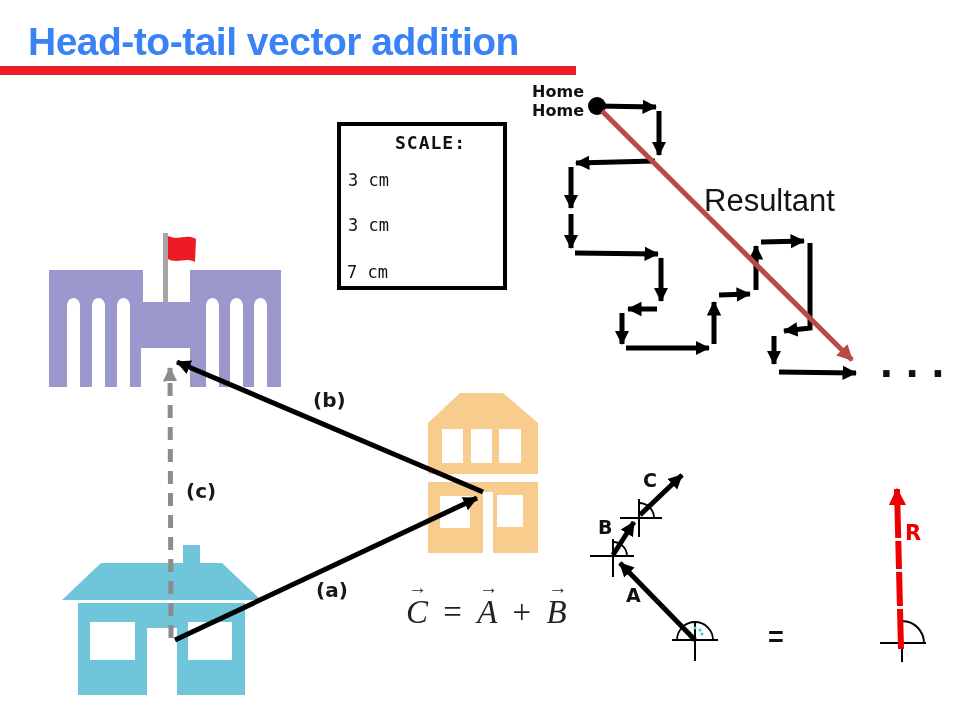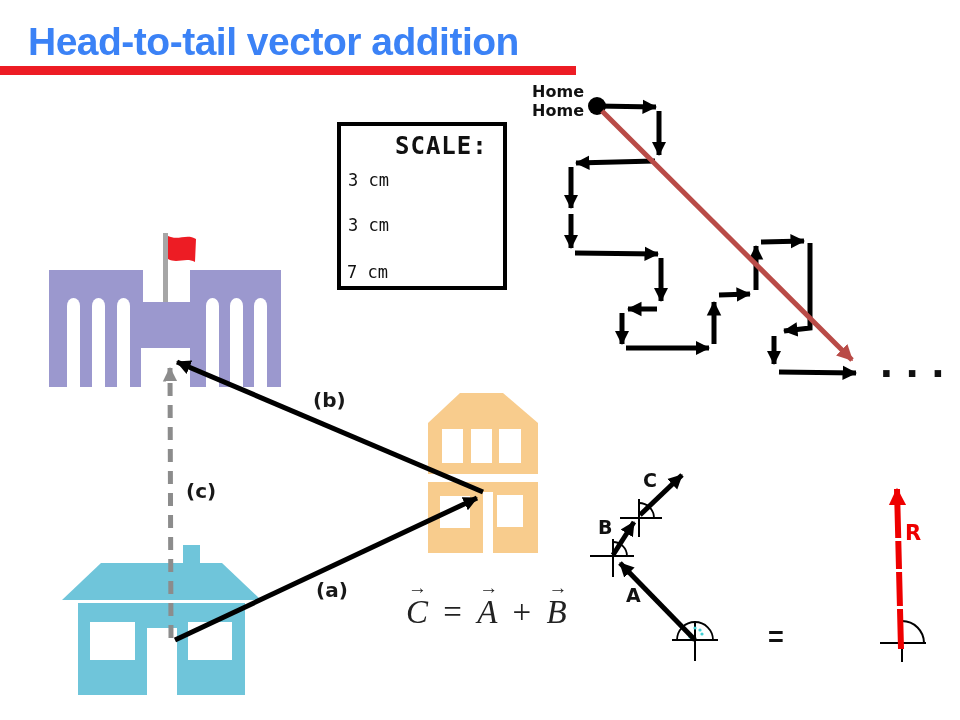--- a/index.html
+++ b/index.html
@@ -7,21 +7,21 @@
          font-family:"Liberation Sans",sans-serif;}
   #art{position:absolute;left:0;top:0;width:960px;height:720px;}
   .abs{position:absolute;}
   .title{left:28px;top:20px;font-size:39px;font-weight:600;color:#3b82f6;letter-spacing:-0.5px;}
   .underline{left:0;top:66px;width:576px;height:9px;background:#ed1c24;}
   .homebase{left:514px;top:82px;width:70px;text-align:right;font-weight:bold;font-size:16px;
             line-height:19px;color:#111;font-family:"DejaVu Sans",sans-serif;}
   .resultant{left:704px;top:183px;font-size:31px;color:#141414;}
   .dots{left:880px;top:334px;font-size:46px;font-weight:bold;letter-spacing:13px;color:#111;}
   .scalebox{left:337px;top:122px;width:162px;height:160px;border:4px solid #000;background:#fff;}
-  .scalehead{left:395px;top:132px;font-size:24px;font-weight:bold;color:#111;
+  .scalehead{left:395px;top:132px;font-size:18px;font-weight:bold;color:#111;
              font-family:"DejaVu Sans Mono",monospace;letter-spacing:1px;}
   .scaleitem{font-size:17px;font-weight:normal;color:#111;font-family:"DejaVu Sans Mono",monospace;}
   #sc1{left:348px;top:170px;} #sc2{left:348px;top:215px;} #sc3{left:347px;top:262px;}
   .maplabel{font-size:20px;font-weight:bold;color:#181818;font-family:"DejaVu Sans",sans-serif;}
   #lab-b{left:313px;top:388px;} #lab-c{left:186px;top:479px;} #lab-a{left:316px;top:578px;}
   .equation{left:404px;top:594px;font-size:33px;color:#222;font-family:"Liberation Serif",serif;}
   .vec{position:relative;display:inline-block;font-style:italic;padding:0 2px;}
   .varrow{position:absolute;top:-17px;left:4px;font-size:19px;font-style:normal;}
   .eqop{display:inline-block;padding:0 5px;font-style:normal;}
   .complabel{font-size:19px;font-weight:bold;color:#111;font-family:"DejaVu Sans",sans-serif;}
@@ -156,20 +156,21 @@
   <div class="abs scalebox"></div>
   <div class="abs scalehead">SCALE:</div>
   <div class="abs scaleitem" id="sc1">3 cm</div>
   <div class="abs scaleitem" id="sc2">3 cm</div>
   <div class="abs scaleitem" id="sc3">7 cm</div>
 
   <div class="abs homebase">
     <div>Home</div>
     <div>Home</div>
   </div>
+  <div class="abs resultant">Resultant</div>
   <div class="abs dots">...</div>
 
   <div class="abs maplabel" id="lab-b">(b)</div>
   <div class="abs maplabel" id="lab-c">(c)</div>
   <div class="abs maplabel" id="lab-a">(a)</div>
 
   <div class="abs equation">
     <span class="vec"><span class="varrow">→</span><span>C</span></span>
     <span class="eqop">=</span>
     <span class="vec"><span class="varrow">→</span><span>A</span></span>

